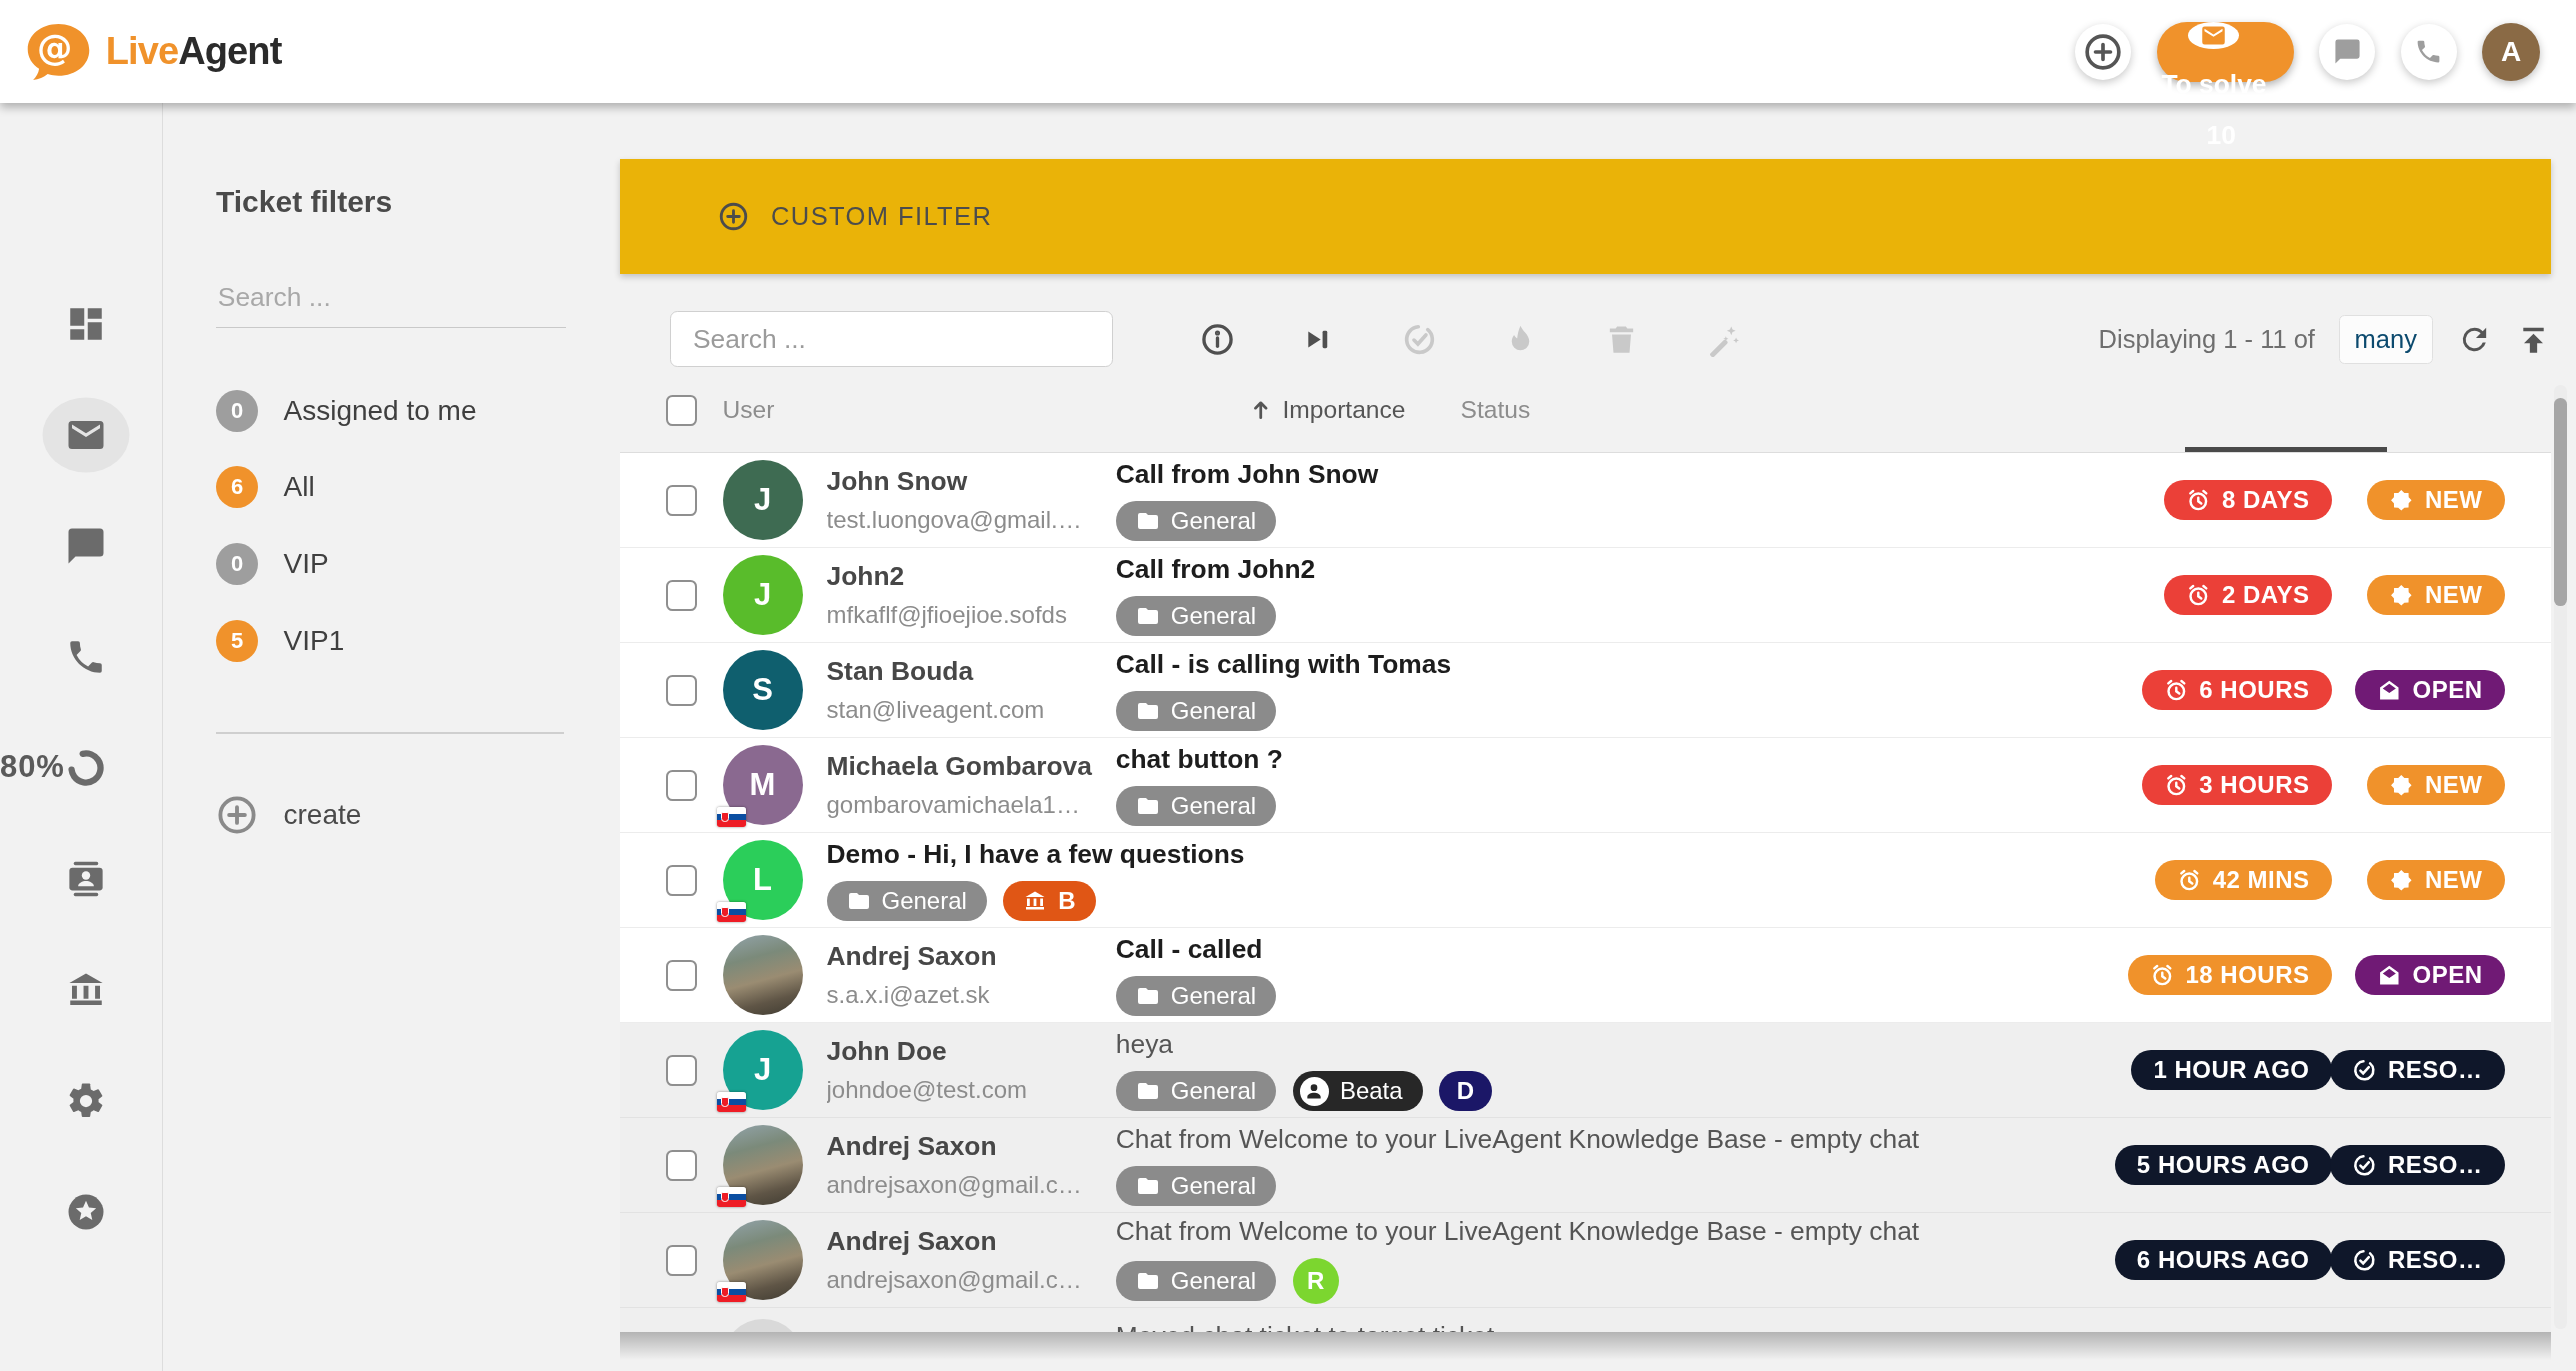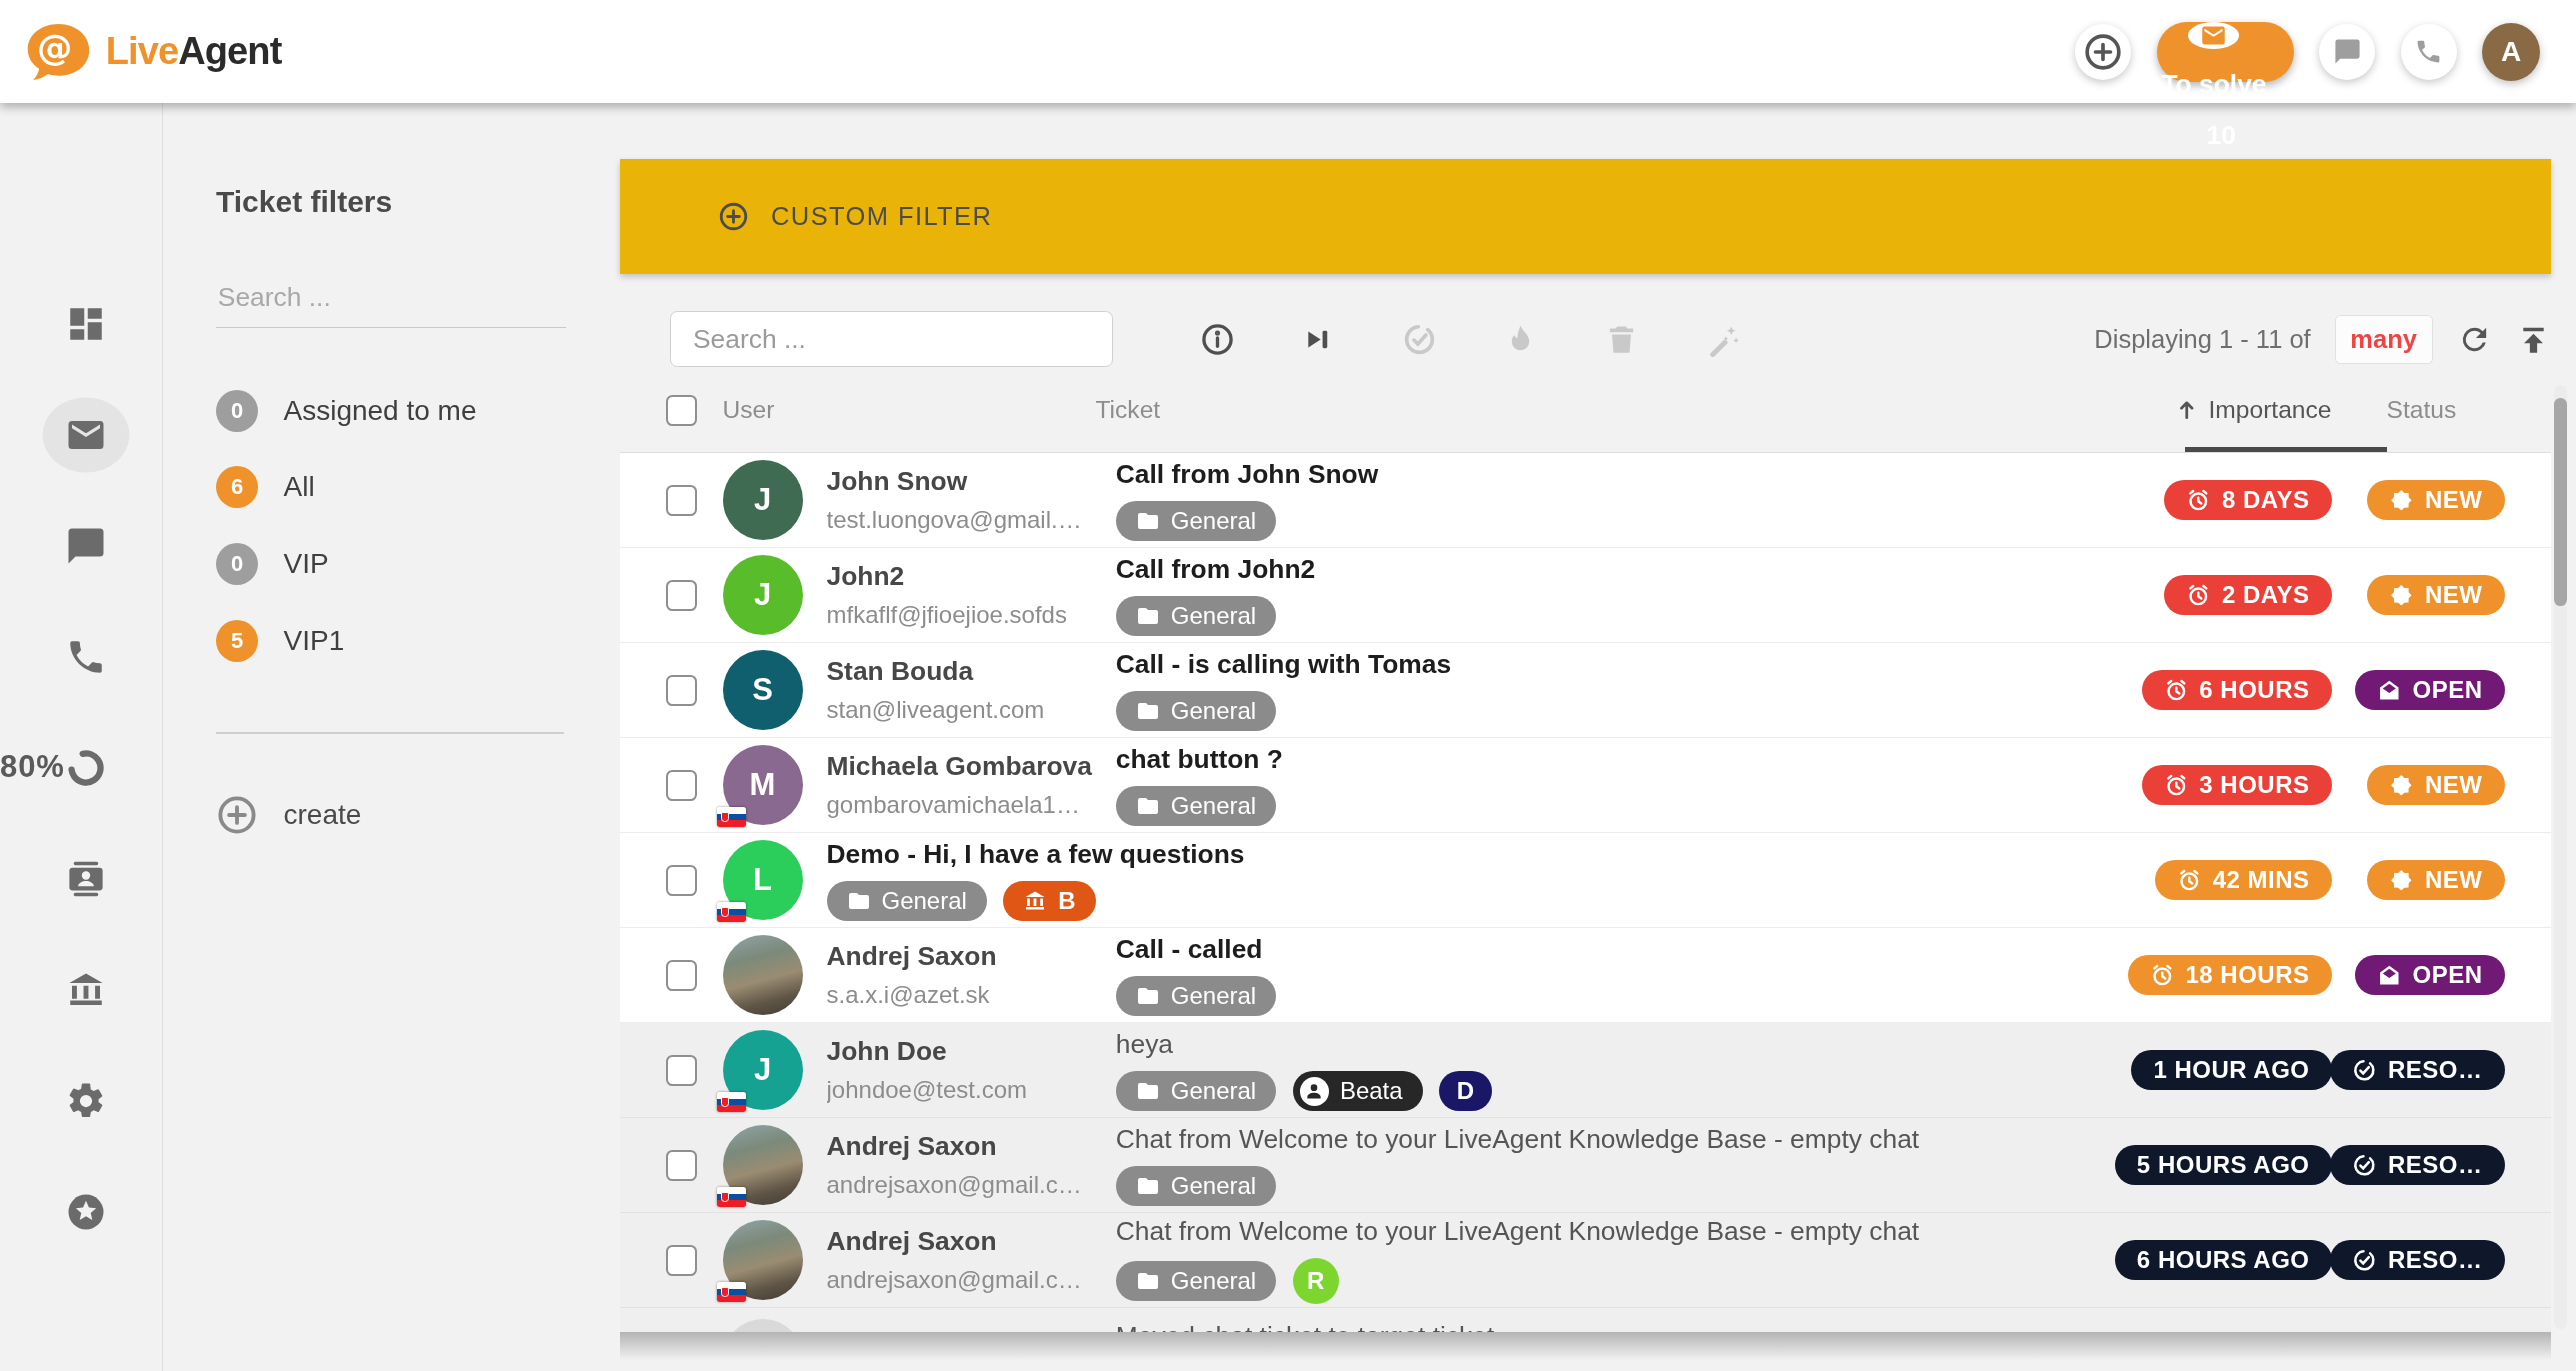--- a/index.html
+++ b/index.html
@@ -61,21 +61,21 @@
 
   .toolbar{margin-top:36px;height:58px;display:flex;align-items:center;padding-left:50px;flex:none;}
   .msearch{width:443px;height:56px;background:#fff;border:1.8px solid #d0d0d0;border-radius:7.3px;font-size:26.4px;
            color:#444;padding:0 22px;box-sizing:border-box;outline:none;}
   .msearch::placeholder{color:#9b9b9b;}
   .ticons{display:flex;align-items:center;gap:66px;margin-left:87px;}
   .ti{width:35px;height:35px;cursor:pointer;}
   .ti.dark{color:#4f4f4f;} .ti.lite{color:#c9c9c9;}
   .tspacer{flex:1;}
   .displaying{display:flex;align-items:center;gap:24px;font-size:25.5px;color:#6e6e6e;}
-  .many{border:1.8px solid #e0e0e0;border-radius:5.5px;padding:9px 14.6px;background:#fcfcfc;color:#ef4444;font-weight:bold;}
+  .many{border:1.8px solid #e0e0e0;border-radius:5.5px;padding:9px 14.6px;background:#fcfcfc;color:#0c4a6e;}
   .pg-ic{width:35px;height:35px;color:#555;cursor:pointer;}
 
   
   .thead{height:84px;display:flex;align-items:center;padding-left:46px;color:#8d8d8d;font-size:24.6px;
          position:relative;flex:none;}
   .cb{width:31px;height:31px;border:2.7px solid #8f8f8f;border-radius:6.4px;background:#fff;margin-right:25.5px;
       flex:none;box-sizing:border-box;cursor:pointer;}
   .h-user{width:373px;}
   .h-ticket{flex:1;}
   .h-imp{width:310px;display:flex;justify-content:flex-end;align-items:center;gap:9px;color:#555;cursor:pointer;}
@@ -406,21 +406,20 @@
             </svg>
           <svg class="pg-ic" viewBox="0 0 38 38" width="35" height="35">
               <use href="#sym-publish"></use>
             </svg>
         </div>
       </div>
 
       <div class="thead">
         <span class="cb"></span>
         <span class="h-user">User</span>
-        <span class="h-ticket">Ticket</span>
         <span class="h-imp">
           <svg viewBox="0 0 28 28" width="25.5" height="25.5">
               <use href="#sym-arrow-up"></use>
             </svg>
           <span>Importance</span>
         </span>
         <span class="h-status">Status</span>
         <span class="imp-underline"></span>
       </div>
 

